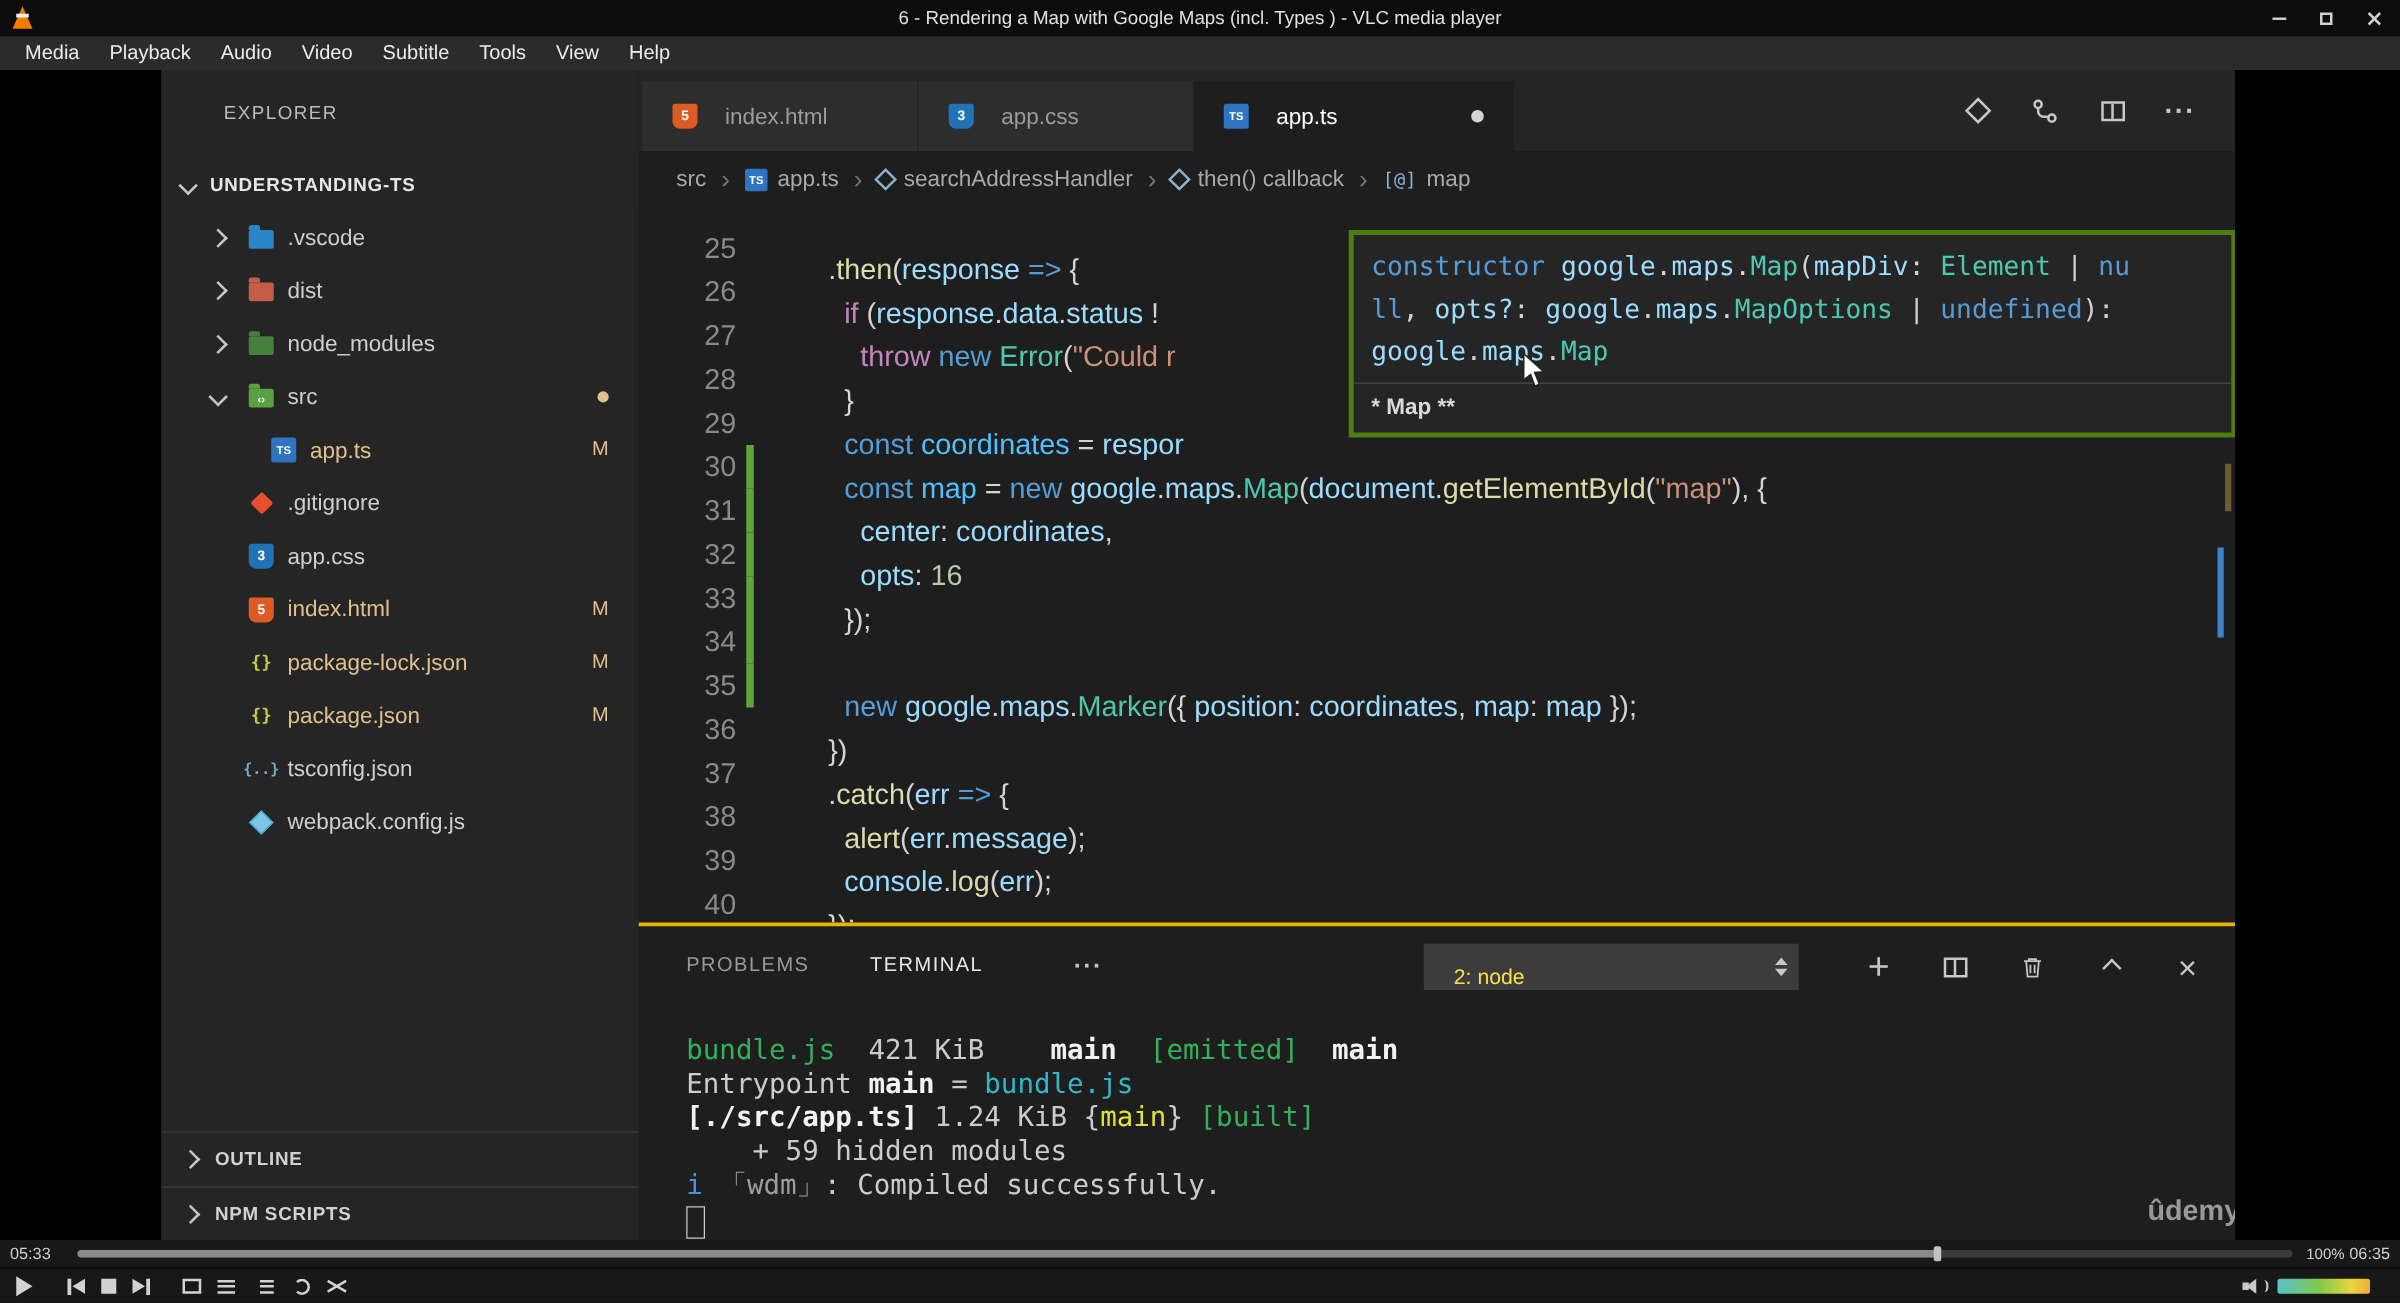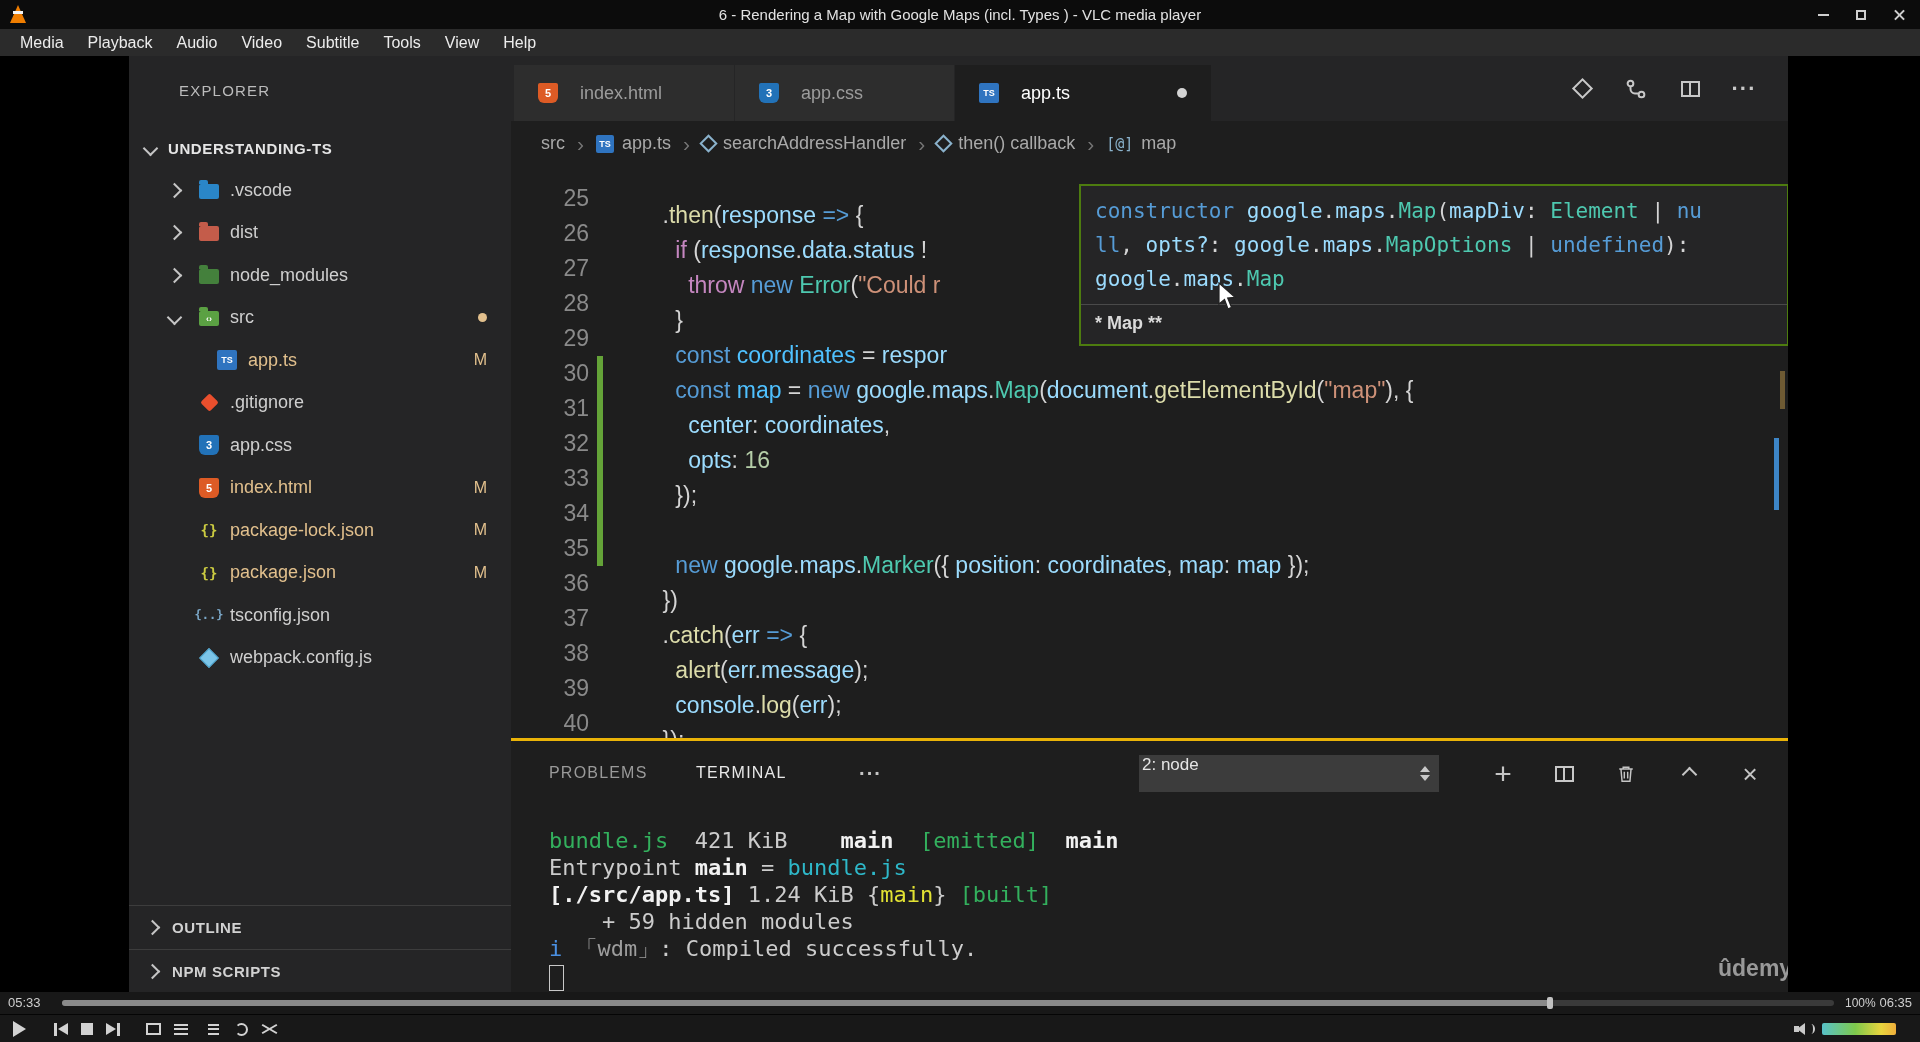--- a/index.html
+++ b/index.html
@@ -94,33 +94,33 @@
   .ln{position:absolute;left:0;width:78px;text-align:right;color:#8a8a8a;}
   .modb{position:absolute;left:86px;width:6px;top:0;height:35px;background:#64a338;}
   .ct{position:absolute;left:126px;white-space:pre;color:#d4d4d4;margin-top:17px;}
   .tk-kw{color:#569cd6;} .tk-ctrl{color:#c586c0;} .tk-fn{color:#dcdcaa;} .tk-var{color:#9cdcfe;}
   .tk-cv{color:#4fc1ff;} .tk-type{color:#4ec9b0;} .tk-str{color:#ce9178;} .tk-num{color:#b5cea8;} .tk-pun{color:#d4d4d4;}
   .rm{position:absolute;}
   .rm-amber{right:3px;top:205px;width:5px;height:38px;background:#6e5a33;}
   .rm-blue{right:9px;top:272px;width:5px;height:72px;background:#3d85c6;}
 
   
-  .hover-tip{position:absolute;left:568px;top:128px;width:710px;background:#252526;border:2px solid #4d7c0f;z-index:6;box-sizing:border-box;}
+  .hover-tip{position:absolute;left:568px;top:128px;width:710px;background:#252526;border:4px solid #4d7c0f;z-index:6;box-sizing:border-box;}
   .tt-code{padding:8px 14px;font-family:"DejaVu Sans Mono",monospace;font-size:21px;line-height:34px;}
   .tt-line{white-space:pre;}
   .tt-md{border-top:1px solid #4a4a4a;padding:8px 14px 10px;font-size:18px;font-weight:bold;color:#dadada;}
 
   
   .panel{position:absolute;left:0;right:0;top:682px;height:254px;background:#1e1e1e;border-top:3px solid #eab308;box-sizing:border-box;}
   .ptab{position:absolute;top:0;height:64px;display:flex;align-items:center;font-size:16px;letter-spacing:1.2px;color:#9a9a9a;}
   .ptab.active{color:#e8e8e8;}
   #ptab-problems{left:38px;} #ptab-terminal{left:185px;}
   .pmore{position:absolute;left:348px;top:0;height:64px;display:flex;align-items:center;color:#c5c5c5;font-size:20px;font-weight:bold;letter-spacing:1px;}
-  .pselect{position:absolute;left:628px;top:14px;width:300px;height:37px;background:#3c3c3c;color:#e5e5e5;font-size:17px;
-           display:flex;align-items:flex-start;padding-left:3px;box-sizing:border-box;}
+  .pselect{position:absolute;left:628px;top:14px;width:300px;height:37px;background:#3c3c3c;color:#fde047;font-size:17px;
+           display:flex;align-items:flex-end;padding-left:24px;box-sizing:border-box;}
   .spin{position:absolute;right:9px;top:0;bottom:0;display:flex;flex-direction:column;justify-content:center;gap:3px;}
   .tri-up{width:0;height:0;border-left:5px solid transparent;border-right:5px solid transparent;border-bottom:6px solid #c8c8c8;}
   .tri-down{width:0;height:0;border-left:5px solid transparent;border-right:5px solid transparent;border-top:6px solid #c8c8c8;}
   .pact{position:absolute;top:20px;width:26px;height:26px;display:flex;align-items:center;justify-content:center;color:#c5c5c5;}
   .plus-glyph{font-size:30px;font-weight:200;line-height:26px;}
   .x-glyph{font-size:26px;line-height:26px;}
   .term{position:absolute;left:38px;top:86px;font-family:"DejaVu Sans Mono",monospace;font-size:22px;line-height:27px;color:#ccc;}
   .tline{white-space:pre;height:27px;}
   .tk-t{color:#cccccc;} .tk-tbold{color:#f2f2f2;font-weight:bold;} .tk-tgreen{color:#33b05d;}
   .tk-tyellow{color:#e2e233;} .tk-tcyan{color:#2eb8c9;} .tk-tblue{color:#4a90e2;} .tk-tgray{color:#9d9d9d;}

